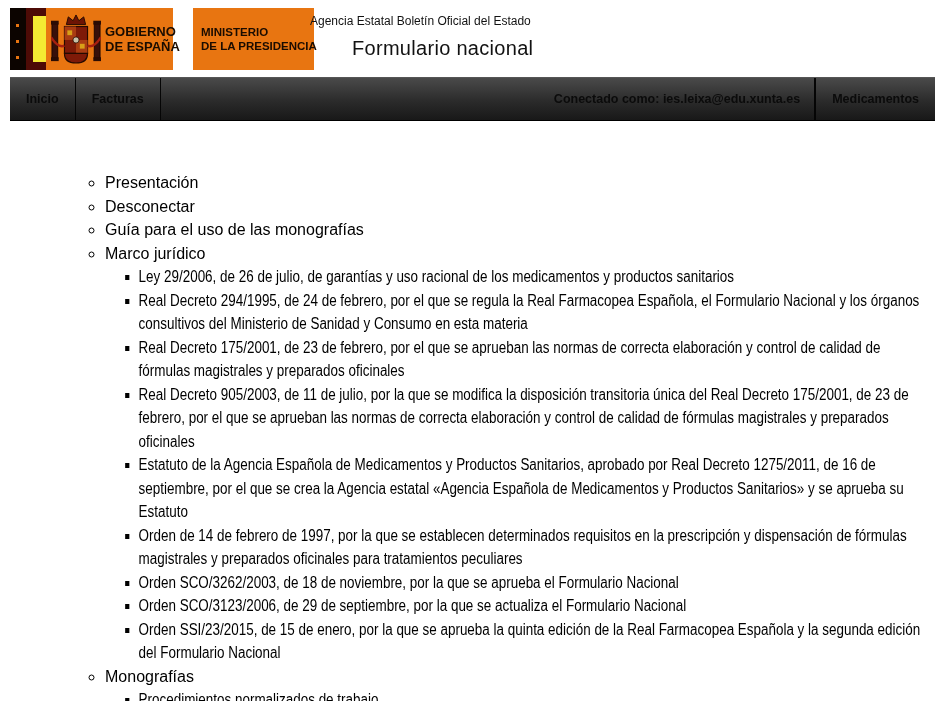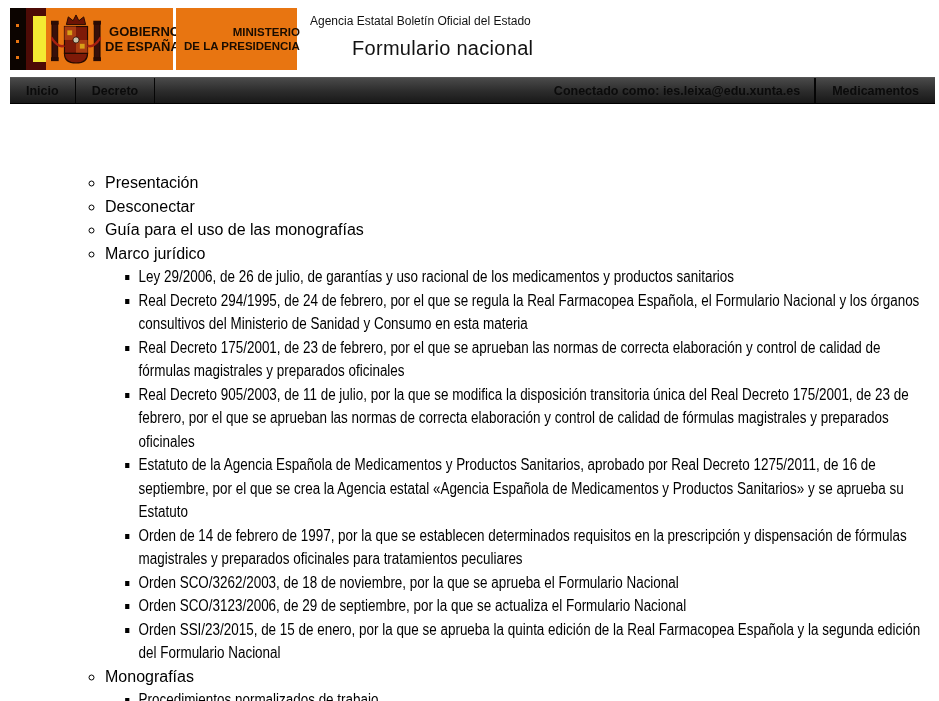--- a/index.html
+++ b/index.html
@@ -1,39 +1,39 @@
 <!DOCTYPE html>
 <html><head>
 <meta charset="utf-8">
 <style>
   html,body { margin:0; padding:0; background:#ffffff; }
   body { width:939px; height:701px; font-family:"Liberation Sans", sans-serif; }
   .page { position:relative; width:939px; height:701px; background:#fff; overflow:hidden; }
 
   
   .site-header { position:absolute; left:10px; top:8px; height:62px; display:flex; }
-  .logo { display:flex; height:62px; cursor:pointer;text-align:right; }
+  .logo { display:flex; height:62px; cursor:pointer; }
   .strip-black { width:16px; background:#0c0400; position:relative; }
   .strip-black .dot { position:absolute; width:3px; height:3px; background:#e87511; left:6px; }
   .dot.d1 { top:16px; } .dot.d2 { top:32px; } .dot.d3 { top:48px; }
   .strip-flag { width:20px; background:#4d0b06; position:relative; }
   .flag-yellow { position:absolute; left:7px; right:0; top:8px; bottom:8px; background:#f4ea33; }
   .box-orange { background:#e87511; display:flex; align-items:center; color:#1a0c00; }
   .box1 { width:127px; }
   .box1 svg { margin-left:5px; flex:0 0 auto; }
   .gob-text { font-weight:bold; font-size:13px; line-height:15px; margin-left:4px; white-space:nowrap; }
-  .box2 { width:121px; margin-left:3px; padding-left:8px; box-sizing:border-box; }
+  .box2 { width:121px; margin-left:20px; padding-left:8px; box-sizing:border-box; }
   .min-text { font-weight:bold; font-size:11.5px; line-height:14px; white-space:nowrap; }
 
   .titles { position:absolute; left:310px; top:12px; color:#121212; }
   .agency { font-size:12px; line-height:18px; }
   .page-title { font-size:20px; line-height:30px; margin-left:42px; margin-top:3px; letter-spacing:0.3px; }
 
   
-  .navbar { position:absolute; left:10px; top:77px; width:925px; height:27px;
+  .navbar { position:absolute; left:10px; top:77px; width:925px; height:44px;
             background:linear-gradient(#4a4a4a, #2b2b2b 55%, #181818);
             border-top:1px solid #565656; border-bottom:1px solid #000;
             box-sizing:border-box; display:flex; align-items:stretch; }
   .nav-item, .nav-status { display:flex; align-items:center; font-size:12.5px; font-weight:bold;
             color:#0b0b0b; text-decoration:none; white-space:nowrap; }
   .nav-item { padding:0 16px; cursor:pointer; }
   .nav-status { padding:0 14px; }
   .divider { width:1px; background:#050505; }
   .spacer { flex:1; }
 
@@ -96,21 +96,21 @@
   </header>
 
   <div class="titles">
     <div class="agency">Agencia Estatal Boletín Oficial del Estado</div>
     <div class="page-title">Formulario nacional</div>
   </div>
 
   <nav class="navbar">
     <a class="nav-item">Inicio</a>
     <span class="divider"></span>
-    <a class="nav-item">Decreto</a>
+    <a class="nav-item">Facturas</a>
     <span class="divider"></span>
     <span class="spacer"></span>
     <span class="nav-status">Conectado como: ies.leixa@edu.xunta.es</span>
     <span class="divider"></span>
     <span class="divider"></span>
     <a class="nav-item">Medicamentos</a>
   </nav>
 
   <main class="content">
     <ul class="menu" id="menu-root">

